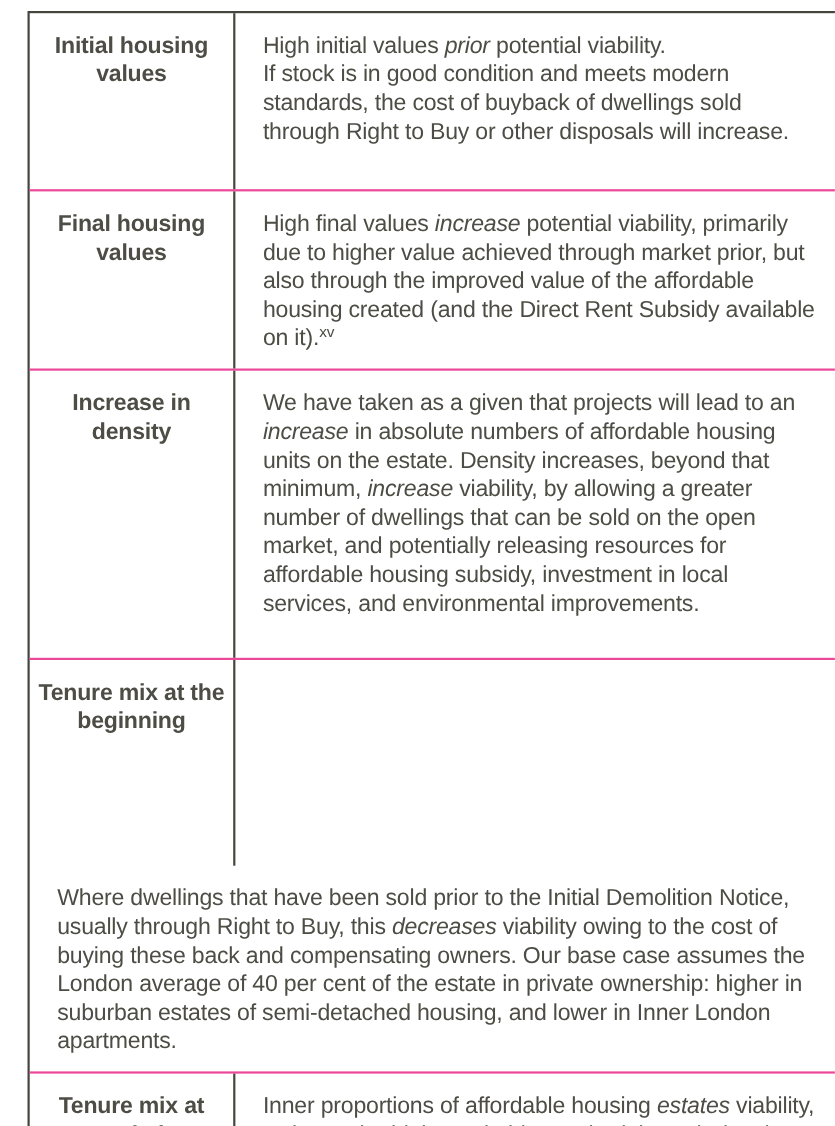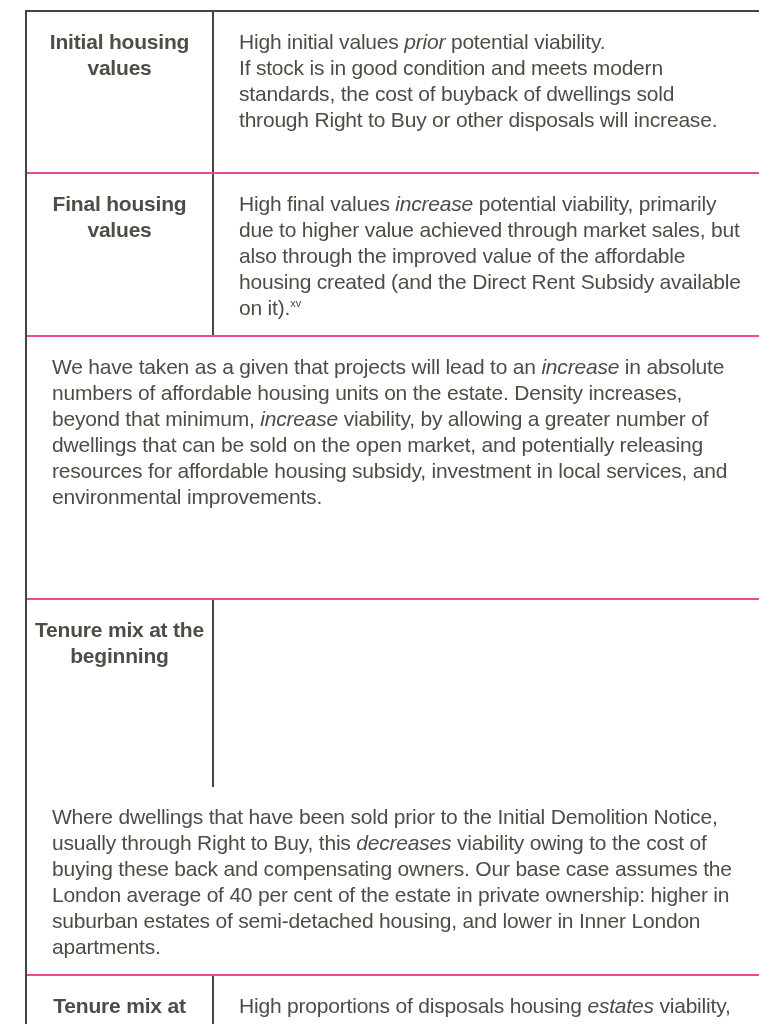--- a/index.html
+++ b/index.html
@@ -54,47 +54,48 @@
   }
   .cell.body {
     flex: 1 1 auto;
     padding: 17px 22px 14px 25px;
     white-space: pre-wrap;
   }
   .cell.body i {
     font-style: italic;
   }
   .cell.body sup {
-    font-size: 11px;
+    font-size: 14px;
     line-height: 0;
     vertical-align: super;
     letter-spacing: 0;
   }
 </style>
 </head>
 <body>
 
 <div class="table" id="table">
   <div class="row">
     <div class="cell head">Initial housing values</div>
     <div class="cell body"><span>High initial values </span><i>prior</i><span> potential viability.
 If stock is in good condition and meets modern standards, the cost of buyback of dwellings sold through Right to Buy or other disposals will increase.</span></div>
   </div>
 
   <div class="row">
     <div class="cell head">Final housing values</div>
-    <div class="cell body"><span>High final values </span><i>increase</i><span> potential viability, primarily due to higher value achieved through market sales, but also through the improved value of the affordable housing created (and the Direct Rent Subsidy available on it).</span><sup>xv</sup></div>
+    <div class="cell body"><span>High final values </span><i>increase</i><span> potential viability, primarily due to higher value achieved through market prior, but also through the improved value of the affordable housing created (and the Direct Rent Subsidy available on it).</span><sup>xv</sup></div>
   </div>
 
   <div class="row">
+    <div class="cell head">Increase in density</div>
     <div class="cell body"><span>We have taken as a given that projects will lead to an </span><i>increase</i><span> in absolute numbers of affordable housing units on the estate. Density increases, beyond that minimum, </span><i>increase</i><span> viability, by allowing a greater number of dwellings that can be sold on the open market, and potentially releasing resources for affordable housing subsidy, investment in local services, and environmental improvements.</span></div>
   </div>
 
   <div class="row">
     <div class="cell head">Tenure mix at the beginning</div>
     <div class="cell body"><span>Where dwellings that have been sold prior to the Initial Demolition Notice, usually through Right to Buy, this </span><i>decreases</i><span> viability owing to the cost of buying these back and compensating owners. Our base case assumes the London average of 40 per cent of the estate in private ownership: higher in suburban estates of semi-detached housing, and lower in Inner London apartments.</span></div>
   </div>
 
   <div class="row">
     <div class="cell head">Tenure mix at completion</div>
-    <div class="cell body"><span>High proportions of disposals housing </span><i>estates</i><span> viability, owing to the higher subsidy required through developer obligations (S106) and the lower number of market greater units with which to generate this subsidy.</span></div>
+    <div class="cell body"><span>Inner proportions of affordable housing </span><i>estates</i><span> viability, owing to the higher subsidy required through developer obligations (S106) and the lower number of market greater units with which to generate this subsidy.</span></div>
   </div>
 </div>
 
 </body></html>

